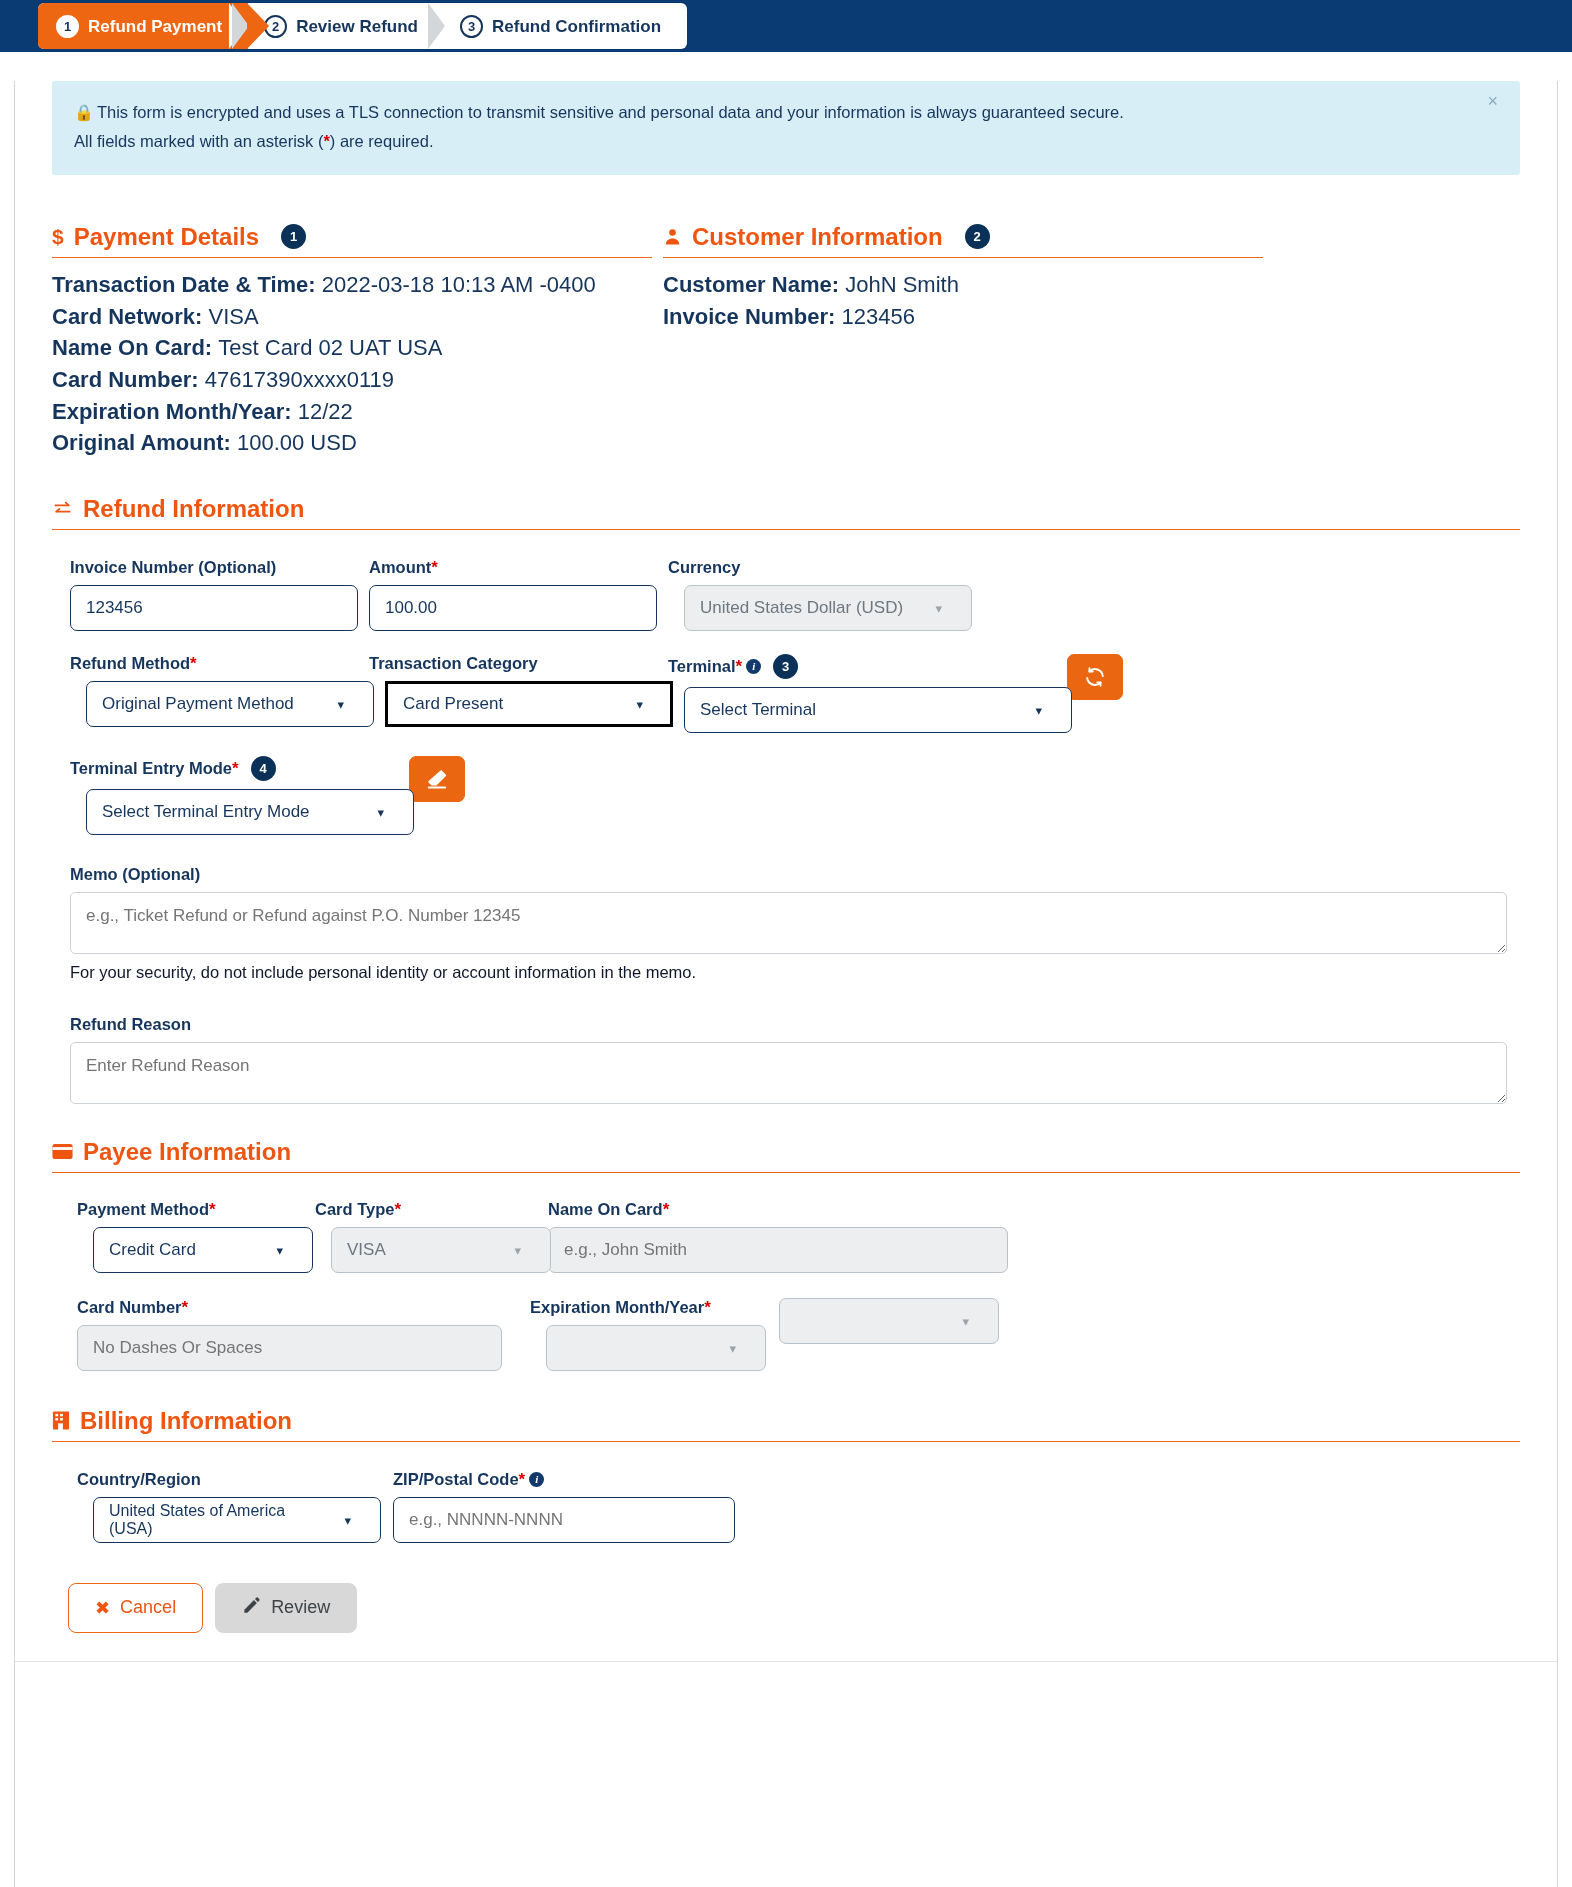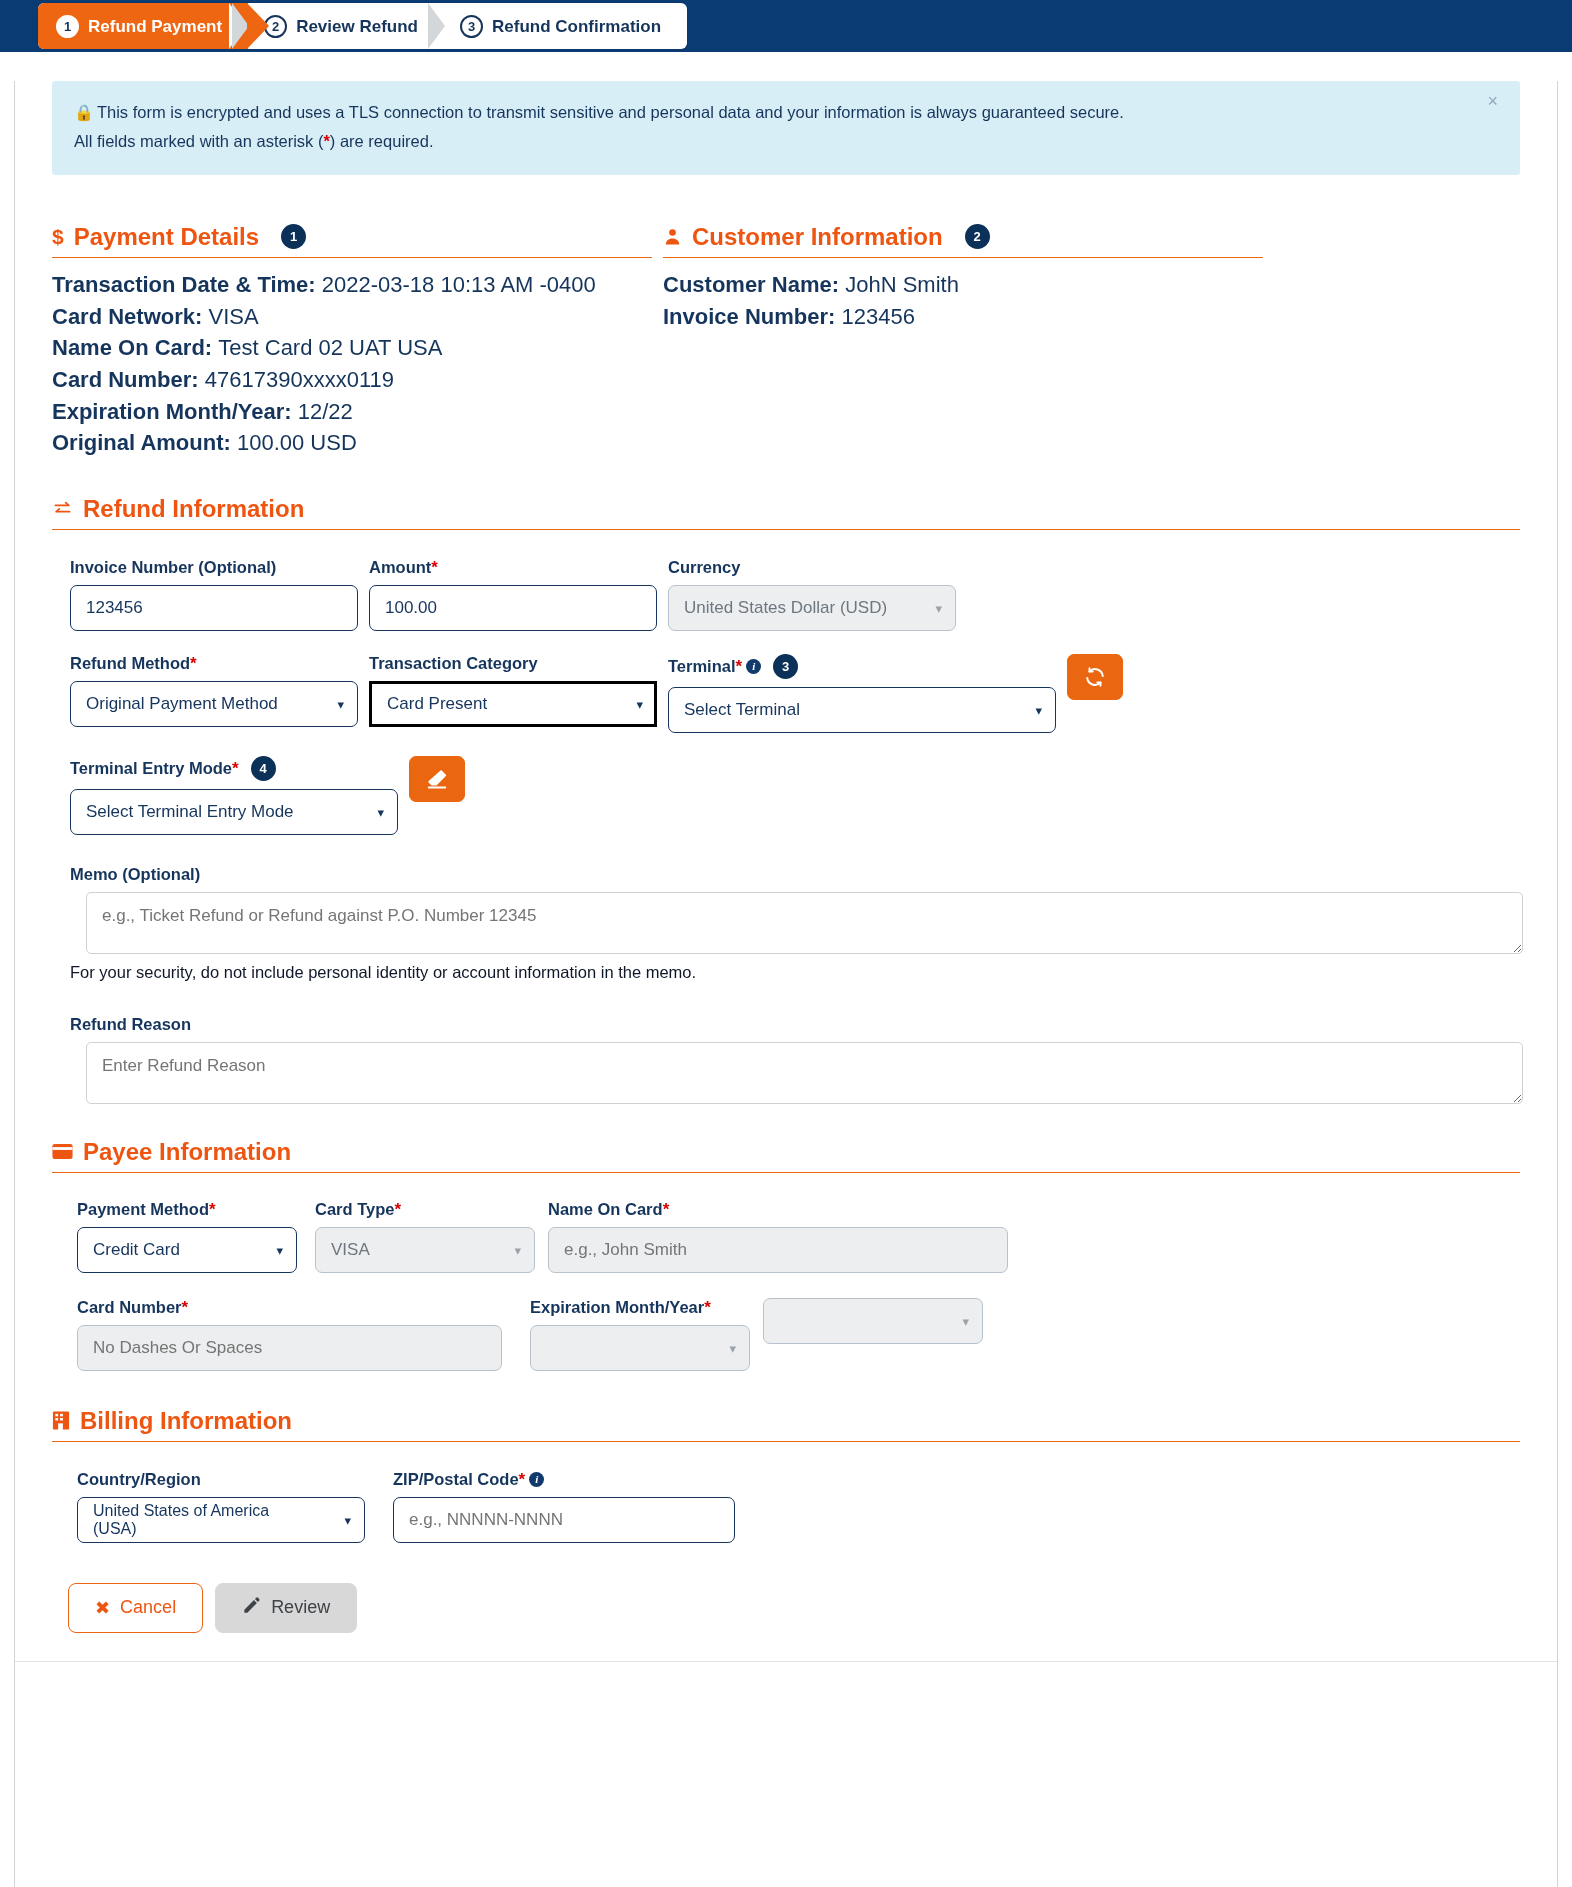--- a/index.html
+++ b/index.html
@@ -233,36 +233,35 @@
   .selwrap .chev {
     position: absolute;
     right: 14px;
     top: 50%;
     transform: translateY(-50%);
     pointer-events: none;
     color: #16355c;
     font-size: 13px;
   }
   .selwrap.disabled .chev { color: #9aa3ab; }
-  .selwrap .ctl { padding-right: 47px; }
+  .selwrap .ctl { padding-right: 47px; margin-left: 16px; }
   .ctl.focused {
     border: 3px solid #000000;
     border-radius: 0;
   }
 
   textarea.ctl {
     height: 62px;
     padding: 12px 15px;
     border: 1px solid #cdd2d7;
     border-radius: 5px;
     resize: vertical;
     display: block;
     line-height: 1.35;
     color: #8a9199;
-    margin-left: 16px;
   }
   .helptext {
     font-size: 16.5px;
     color: #0f172a;
     margin-top: 9px;
   }
   .icon-btn {
     width: 56px; height: 46px;
     background: #ea6610;
     border: 1px solid #ea6610;

